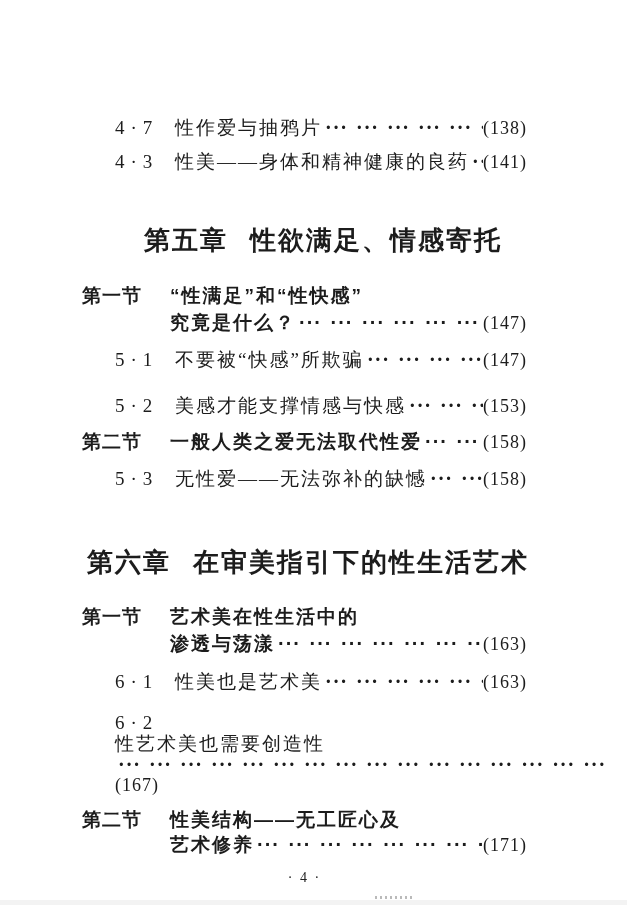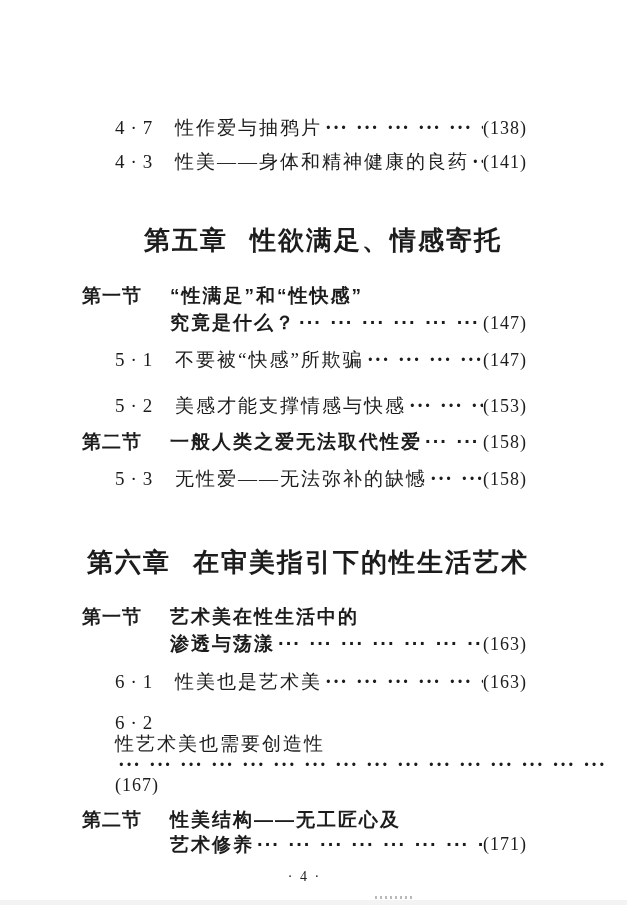--- a/index.html
+++ b/index.html
@@ -50,21 +50,21 @@
   }
   .scan-dashes {
     position: absolute; bottom: 6px; left: 375px; width: 40px; height: 3px;
     background: repeating-linear-gradient(90deg, #a9a9a9 0 2px, transparent 2px 5px);
     opacity: 0.8;
   }
   
   .mt12 { margin-top: 12px; } .mt54 { margin-top: 54px; align-items: flex-end; } .mt6 { margin-top: 6px; }
   .mt32 { margin-top: 32px; } .mt15 { margin-top: 15px; } .mt8 { margin-top: 24px; }
   .mt14 { margin-top: 14px; } .mt59 { margin-top: 59px; } .mt31 { margin-top: 31px; } .mt16 { margin-top: 16px; } .mt5 { margin-top: 19px; flex-direction: column; }
-  .mt4 { margin-top: 4px; align-items: center; } .mt13 { margin-top: 13px; }
+  .mt4 { margin-top: 4px; } .mt13 { margin-top: 13px; }
   .ml62 { margin-left: 62px; } .ml152 { margin-left: 152px; } .ml5 { margin-left: 5px; }
 </style>
 </head>
 <body>
 
 <div class="page">
 
   <div class="row kai ind">
     <span class="num">4·7</span>
     <span class="title">性作爱与抽鸦片</span>

